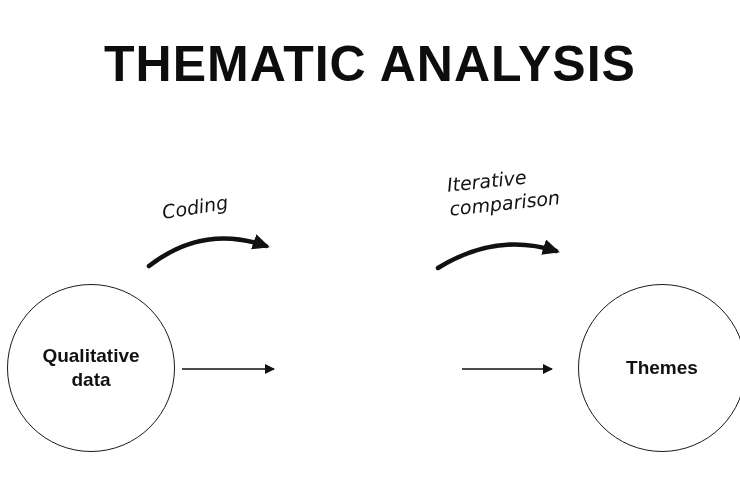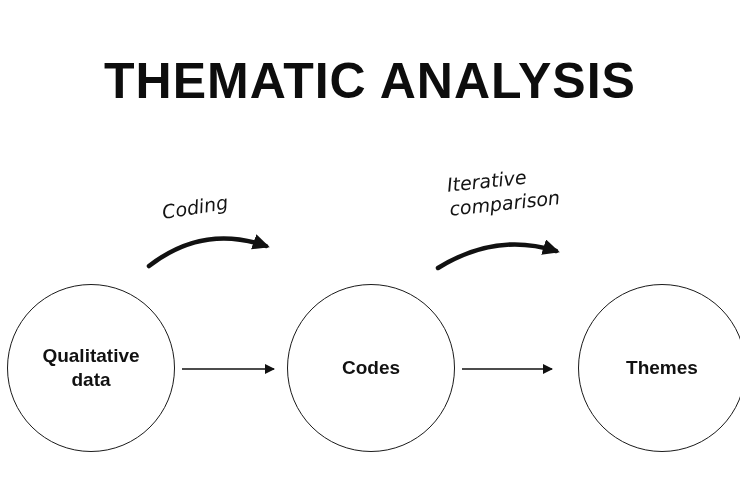--- a/index.html
+++ b/index.html
@@ -11,21 +11,21 @@
     position: relative;
     width: 740px;
     height: 477px;
     background: #ffffff;
     overflow: hidden;
     font-family: "Liberation Sans", sans-serif;
     color: #111111;
   }
   .title {
     position: absolute;
-    top: 52px;
+    top: 35px;
     left: 0;
     width: 740px;
     margin: 0;
     text-align: center;
     font-size: 50px;
     font-weight: 900;
     letter-spacing: 1px;
     color: #0d0d0d;
     font-family: "Liberation Sans", sans-serif;
   }
@@ -103,23 +103,20 @@
 
     <path d="M 149 266 Q 203 224 266 246" fill="none" stroke="#111111" stroke-width="4.5" stroke-linecap="round" marker-end="url(#head-thick)"></path>
 
     <path d="M 438 268 Q 496 232 556 251" fill="none" stroke="#111111" stroke-width="4.5" stroke-linecap="round" marker-end="url(#head-thick)"></path>
   </svg>
 
   <div class="node node-1">
     <span class="node-label">Qualitative data</span>
   </div>
 
-  <div class="node node-2">
-    <span class="node-label">Codes</span>
-  </div>
 
   <div class="node node-3">
     <span class="node-label">Themes</span>
   </div>
 
   <div class="hand-label coding-label">Coding</div>
 
   <div class="hand-label iterative-label">Iterative
 comparison</div>
 

